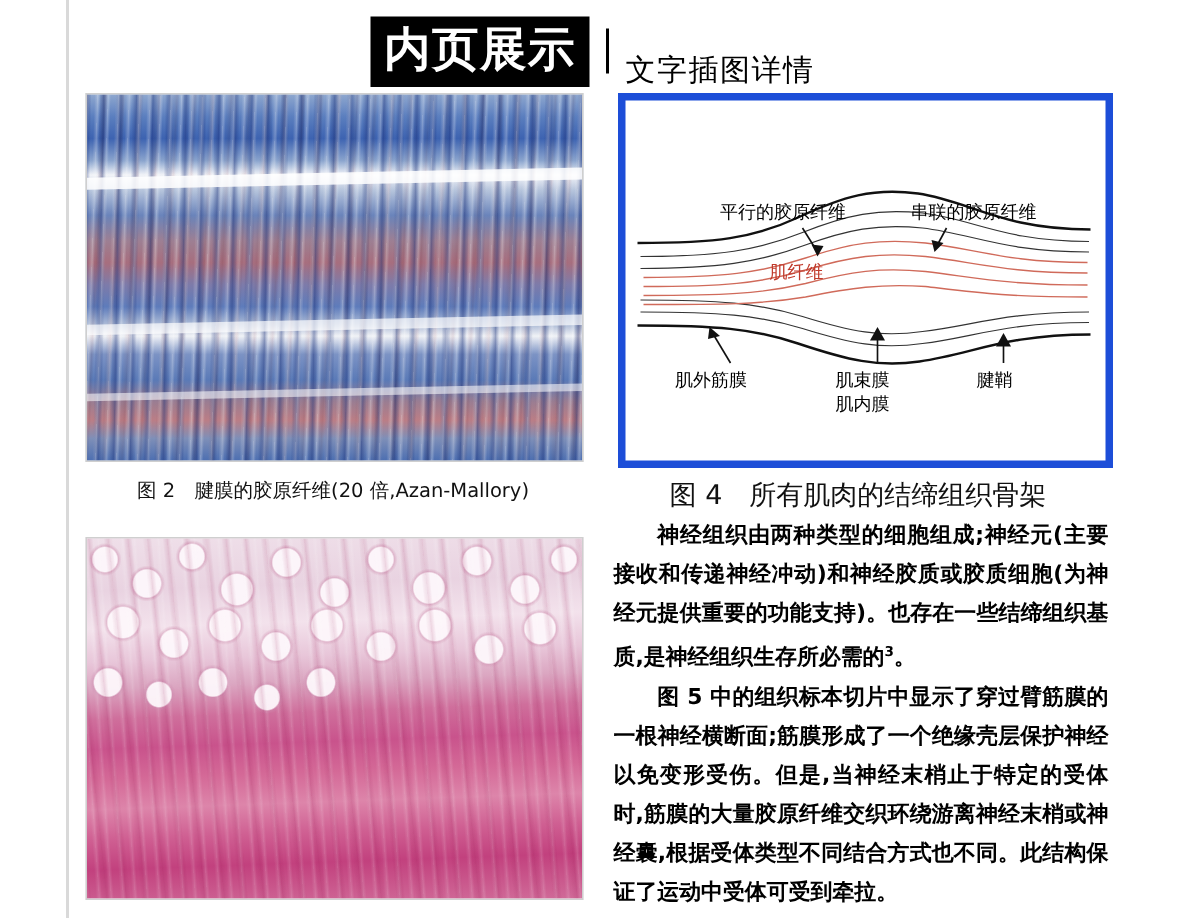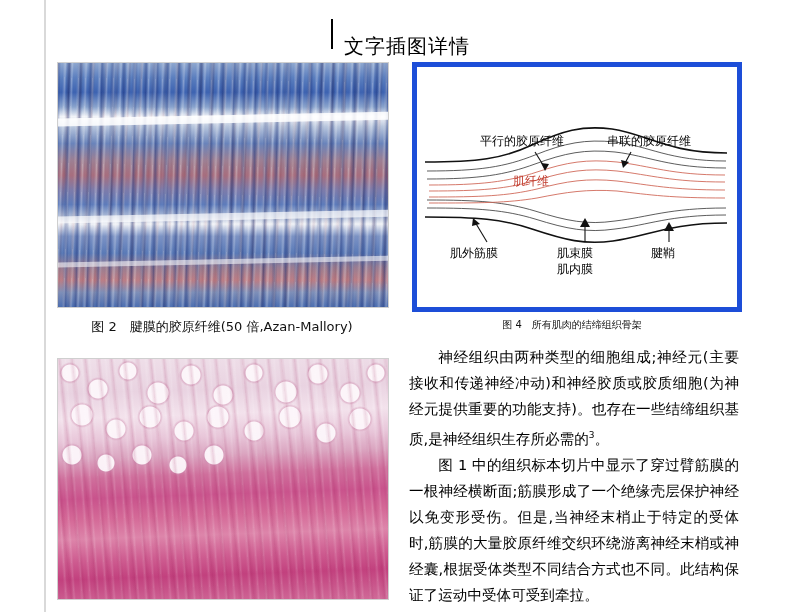--- a/index.html
+++ b/index.html
@@ -111,40 +111,41 @@
     border: 5px solid #1d4ed8;
     background: #fff;
     overflow: hidden;
   }
   .fig4-caption {
     position: absolute;
     left: 412px;
     top: 318px;
     width: 320px;
     text-align: center;
-    font-size: 10px;
+    font-size: 18px;
     font-family: "DejaVu Sans", "Liberation Sans", sans-serif;
     color: #111;
   }
 
   
   .bodytext {
     position: absolute;
     left: 409px;
     top: 344px;
     width: 330px;
     font-size: 14.6px;
     line-height: 26px;
     font-family: "DejaVu Sans", "Liberation Sans", sans-serif;
     color: #000;
     text-align: justify;
     text-justify: inter-ideograph;
   }
   .bodytext p {
     margin: 0 0 0 0;
+    font-weight: bold;
   }
   .indent {
     text-indent: 2em;
   }
   sup {
     font-size: 9px;
     vertical-align: super;
   }
 
   
@@ -256,33 +257,34 @@
 </style>
 </head>
 <body>
 
 <div class="page">
 
   <div class="page-rule"></div>
 
   <div class="header">
     <div class="header-inner">
+      <div class="header-badge">内页展示</div>
       <div class="header-sep"></div>
       <div class="header-sub">文字插图详情</div>
     </div>
   </div>
 
   <div class="fig1">
     <div class="mg1"></div>
     <div class="mg1-streaks"></div>
     <div class="mg1-band b1"></div>
     <div class="mg1-band b2"></div>
     <div class="mg1-band b3"></div>
   </div>
-  <div class="fig1-caption">图 2　腱膜的胶原纤维(50 倍,Azan-Mallory)</div>
+  <div class="fig1-caption">图 2　腱膜的胶原纤维(20 倍,Azan-Mallory)</div>
 
   <div class="fig2">
     <div class="mg2"></div>
     <div class="mg2-cells"></div>
     <div class="mg2-fibers"></div>
   </div>
 
   <div class="fig4">
     <svg width="318" height="238" viewBox="0 0 318 238">
 
@@ -321,16 +323,16 @@
       <text class="dg-label" x="33" y="190">肌外筋膜</text>
       <text class="dg-label" x="140" y="190">肌束膜</text>
       <text class="dg-label" x="140" y="206">肌内膜</text>
       <text class="dg-label" x="234" y="190">腱鞘</text>
     </svg>
   </div>
   <div class="fig4-caption">图 4　所有肌肉的结缔组织骨架</div>
 
   <div class="bodytext">
     <p class="indent"><span>神经组织由两种类型的细胞组成;神经元(主要接收和传递神经冲动)和神经胶质或胶质细胞(为神经元提供重要的功能支持)。也存在一些结缔组织基质,是神经组织生存所必需的</span><sup>3</sup><span>。</span></p>
-    <p class="indent">图 1 中的组织标本切片中显示了穿过臂筋膜的一根神经横断面;筋膜形成了一个绝缘壳层保护神经以免变形受伤。但是,当神经末梢止于特定的受体时,筋膜的大量胶原纤维交织环绕游离神经末梢或神经囊,根据受体类型不同结合方式也不同。此结构保证了运动中受体可受到牵拉。</p>
+    <p class="indent">图 5 中的组织标本切片中显示了穿过臂筋膜的一根神经横断面;筋膜形成了一个绝缘壳层保护神经以免变形受伤。但是,当神经末梢止于特定的受体时,筋膜的大量胶原纤维交织环绕游离神经末梢或神经囊,根据受体类型不同结合方式也不同。此结构保证了运动中受体可受到牵拉。</p>
   </div>
 
 </div>
 
 </body></html>

